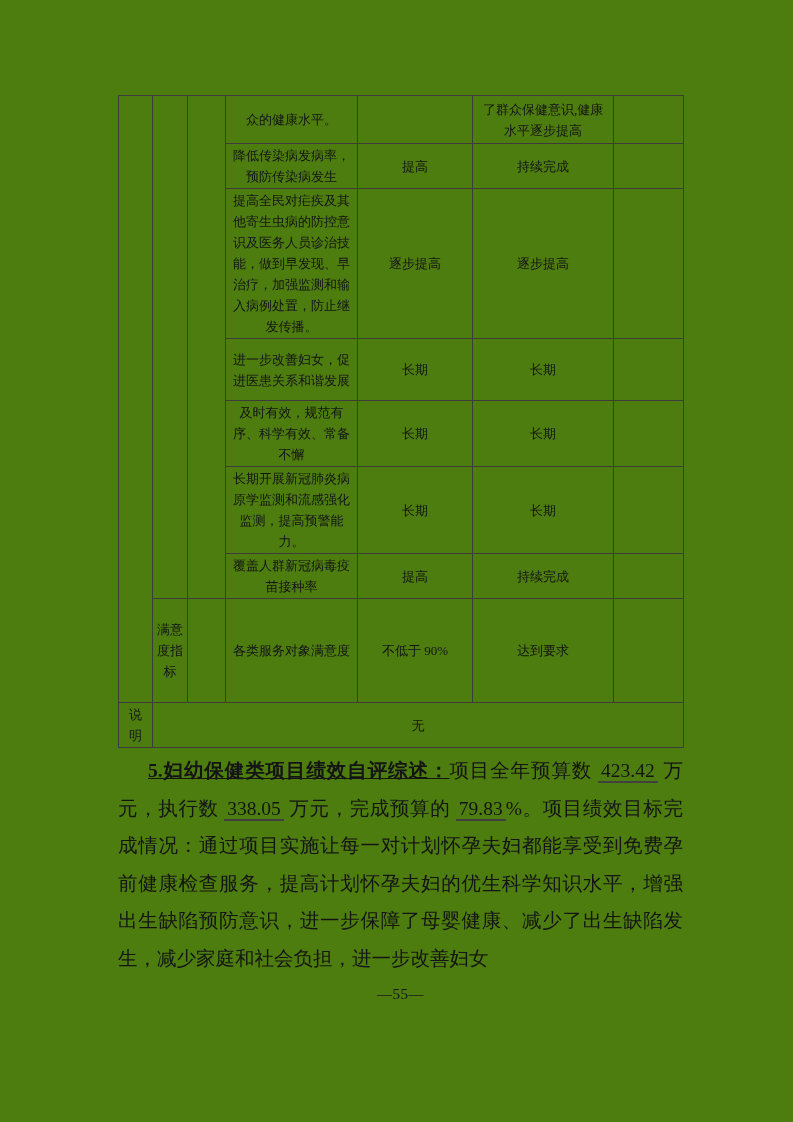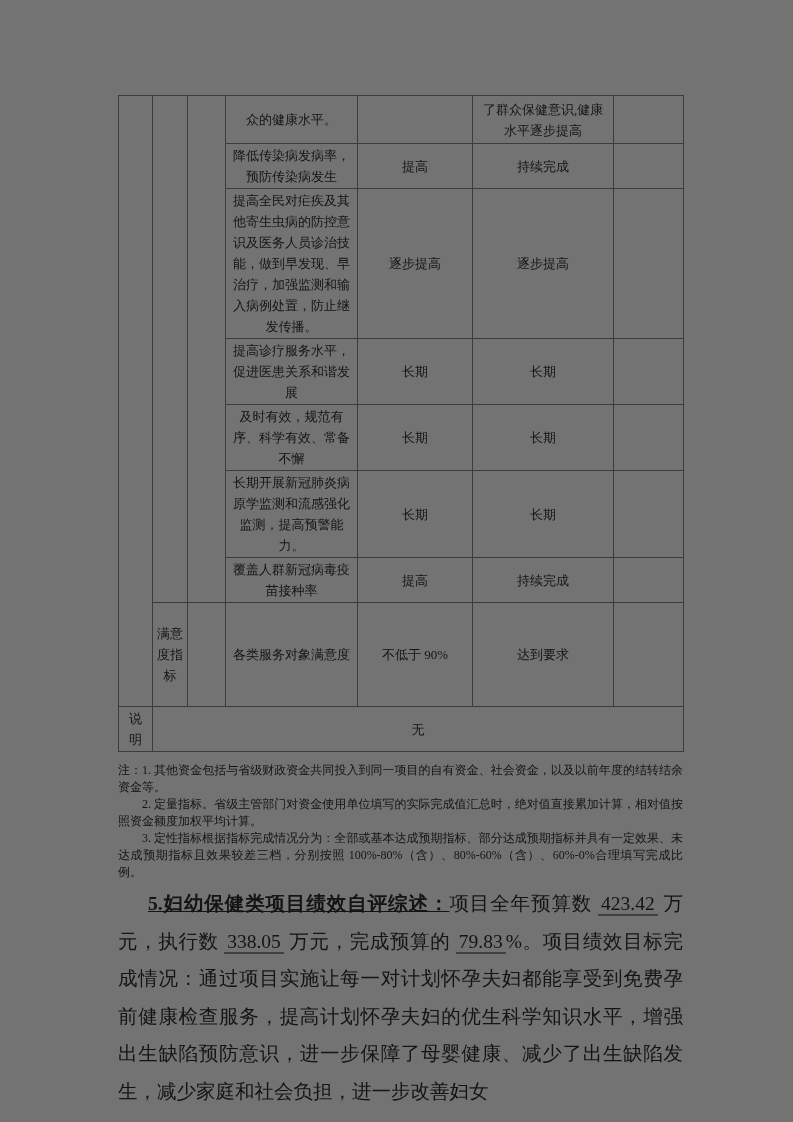--- a/index.html
+++ b/index.html
@@ -3,21 +3,21 @@
 <meta charset="utf-8">
 <style>
   html,body { margin:0; padding:0; background:#ffffff; }
   body {
     width:793px; height:1122px;
     font-family:"Liberation Serif","DejaVu Serif",serif;
     color:#141414;
     position:relative;
     overflow:hidden;
   }
-  .page { position:absolute; left:0; top:0; width:793px; height:1122px; background:#737373; }
+  .page { position:absolute; left:0; top:0; width:793px; height:1122px; background:#4d7c0f; }
   .content { position:absolute; left:118px; top:95px; width:565px; }
 
   table.perf {
     border-collapse:collapse;
     table-layout:fixed;
     width:565px;
     font-size:13px;
   }
   table.perf td {
     border:1px solid #3c3c3c;
@@ -100,21 +100,21 @@
           <td>持续完成</td>
           <td></td>
         </tr>
         <tr class="r3">
           <td>提高全民对疟疾及其他寄生虫病的防控意识及医务人员诊治技能，做到早发现、早治疗，加强监测和输入病例处置，防止继发传播。</td>
           <td>逐步提高</td>
           <td>逐步提高</td>
           <td></td>
         </tr>
         <tr class="r4">
-          <td>提高诊疗服务水平，促进医患关系和谐发展</td>
+          <td>进一步改善妇女，促进医患关系和谐发展</td>
           <td>长期</td>
           <td>长期</td>
           <td></td>
         </tr>
         <tr class="r5">
           <td>及时有效，规范有序、科学有效、常备不懈</td>
           <td>长期</td>
           <td>长期</td>
           <td></td>
         </tr>
@@ -138,24 +138,19 @@
           <td>达到要求</td>
           <td></td>
         </tr>
         <tr class="r9">
           <td class="vwrap2">说明</td>
           <td colspan="6">无</td>
         </tr>
       </tbody>
     </table>
 
-    <div class="notes">
-      <p>注：1. 其他资金包括与省级财政资金共同投入到同一项目的自有资金、社会资金，以及以前年度的结转结余资金等。</p>
-      <p class="indent">2. 定量指标。省级主管部门对资金使用单位填写的实际完成值汇总时，绝对值直接累加计算，相对值按照资金额度加权平均计算。</p>
-      <p class="indent">3. 定性指标根据指标完成情况分为：全部或基本达成预期指标、部分达成预期指标并具有一定效果、未达成预期指标且效果较差三档，分别按照 100%-80%（含）、80%-60%（含）、60%-0%合理填写完成比例。</p>
-    </div>
 
     <p class="summary"><b>5.妇幼保健类项目绩效自评综述：</b><span>项目全年预算数 </span><span class="u">423.42</span><span> 万元，执行数 </span><span class="u">338.05</span><span> 万元，完成预算的 </span><span class="u">79.83</span><span>%。项目绩效目标完成情况：通过项目实施让每一对计划怀孕夫妇都能享受到免费孕前健康检查服务，提高计划怀孕夫妇的优生科学知识水平，增强出生缺陷预防意识，进一步保障了母婴健康、减少了出生缺陷发生，减少家庭和社会负担，进一步改善妇女</span></p>
 
     <div class="pagenum">—55—</div>
 
   </div>
 </div>
 
 </body></html>

